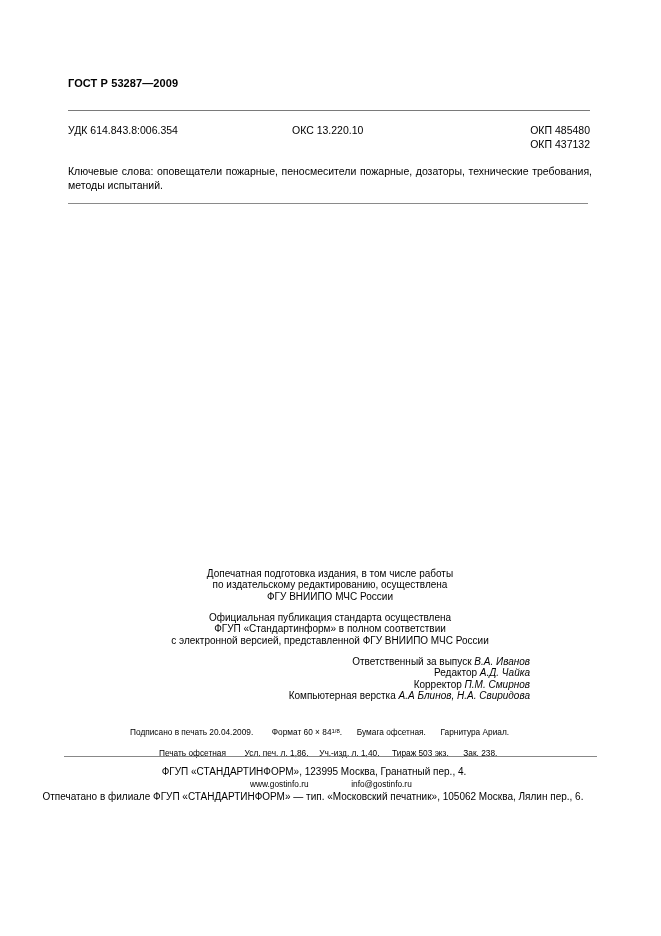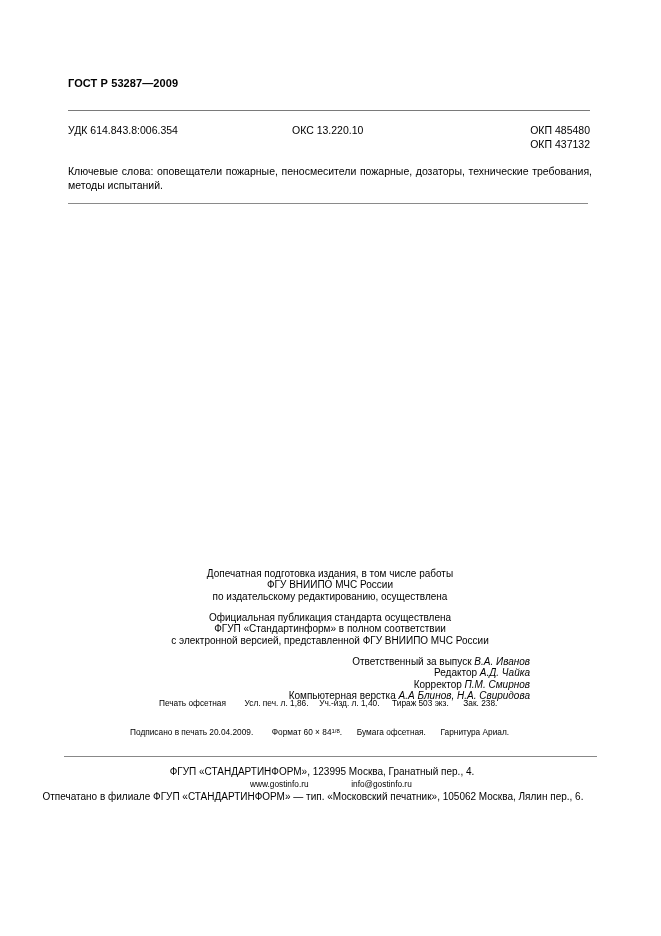--- a/index.html
+++ b/index.html
@@ -39,22 +39,22 @@
   <div>ОКП 485480</div>
   <div>ОКП 437132</div>
 </div>
 
 <div class="abs keywords">Ключевые слова: оповещатели пожарные, пеносмесители пожарные, дозаторы, технические требования, методы испытаний.</div>
 
 <div class="rule" style="left:68px; top:203px; width:520px; background:#8a8a8a;"></div>
 
 <div class="abs center-block" style="top:568px;">
   <p>Допечатная подготовка издания, в том числе работы</p>
+  <p>по издательскому редактированию, осуществлена</p>
   <p>ФГУ ВНИИПО МЧС России</p>
-  <p>по издательскому редактированию, осуществлена</p>
 </div>
 
 <div class="abs center-block" style="top:612px;">
   <p>Официальная публикация стандарта осуществлена</p>
   <p>ФГУП «Стандартинформ» в полном соответствии</p>
   <p>с электронной версией, представленной ФГУ ВНИИПО МЧС России</p>
 </div>
 
 <div class="abs center-block" style="top:656px;text-align:right;">
   <p><span>Ответственный за выпуск</span> <i>В.А. Иванов</i></p>
@@ -66,35 +66,35 @@
 <div class="abs pub-line" style="left:130px; top:727px;">
   <span>Подписано в печать 20.04.2009.</span>
   <span style="display:inline-block; width:14px;"></span>
   <span>Формат 60 × 84</span><span class="frac">1/8</span>.
   <span style="display:inline-block; width:10px;"></span>
   <span>Бумага офсетная.</span>
   <span style="display:inline-block; width:10px;"></span>
   <span>Гарнитура Ариал.</span>
 </div>
 
-<div class="abs pub-line" style="left:147px; top:698px;padding-left:12px;">
+<div class="abs pub-line" style="left:147px; top:748px;padding-left:12px;">
   <span>Печать офсетная</span>
   <span style="display:inline-block; width:14px;"></span>
   <span>Усл. печ. л. 1,86.</span>
   <span style="display:inline-block; width:6px;"></span>
   <span>Уч.-изд. л. 1,40.</span>
   <span style="display:inline-block; width:8px;"></span>
   <span>Тираж 503 экз.</span>
   <span style="display:inline-block; width:10px;"></span>
   <span>Зак. 238.</span>
 </div>
 
 <div class="rule" style="left:64px; top:756px; width:533px; background:#888;"></div>
 
-<div class="abs center-block" style="left:72px; width:500px; top:766px;">ФГУП «СТАНДАРТИНФОРМ», 123995 Москва, Гранатный пер., 4.</div>
+<div class="abs center-block" style="left:64px; width:500px; top:766px;">ФГУП «СТАНДАРТИНФОРМ», 123995 Москва, Гранатный пер., 4.</div>
 
 <div class="abs pub-line" style="left:250px; top:779px;">
   <span>www.gostinfo.ru</span>
   <span style="display:inline-block; width:38px;"></span>
   <span>info@gostinfo.ru</span>
 </div>
 
 <div class="abs center-block" style="left:13px; width:600px; top:791px; white-space:nowrap;">Отпечатано в филиале ФГУП «СТАНДАРТИНФОРМ» — тип. «Московский печатник», 105062 Москва, Лялин пер., 6.</div>
 
 </body></html>

